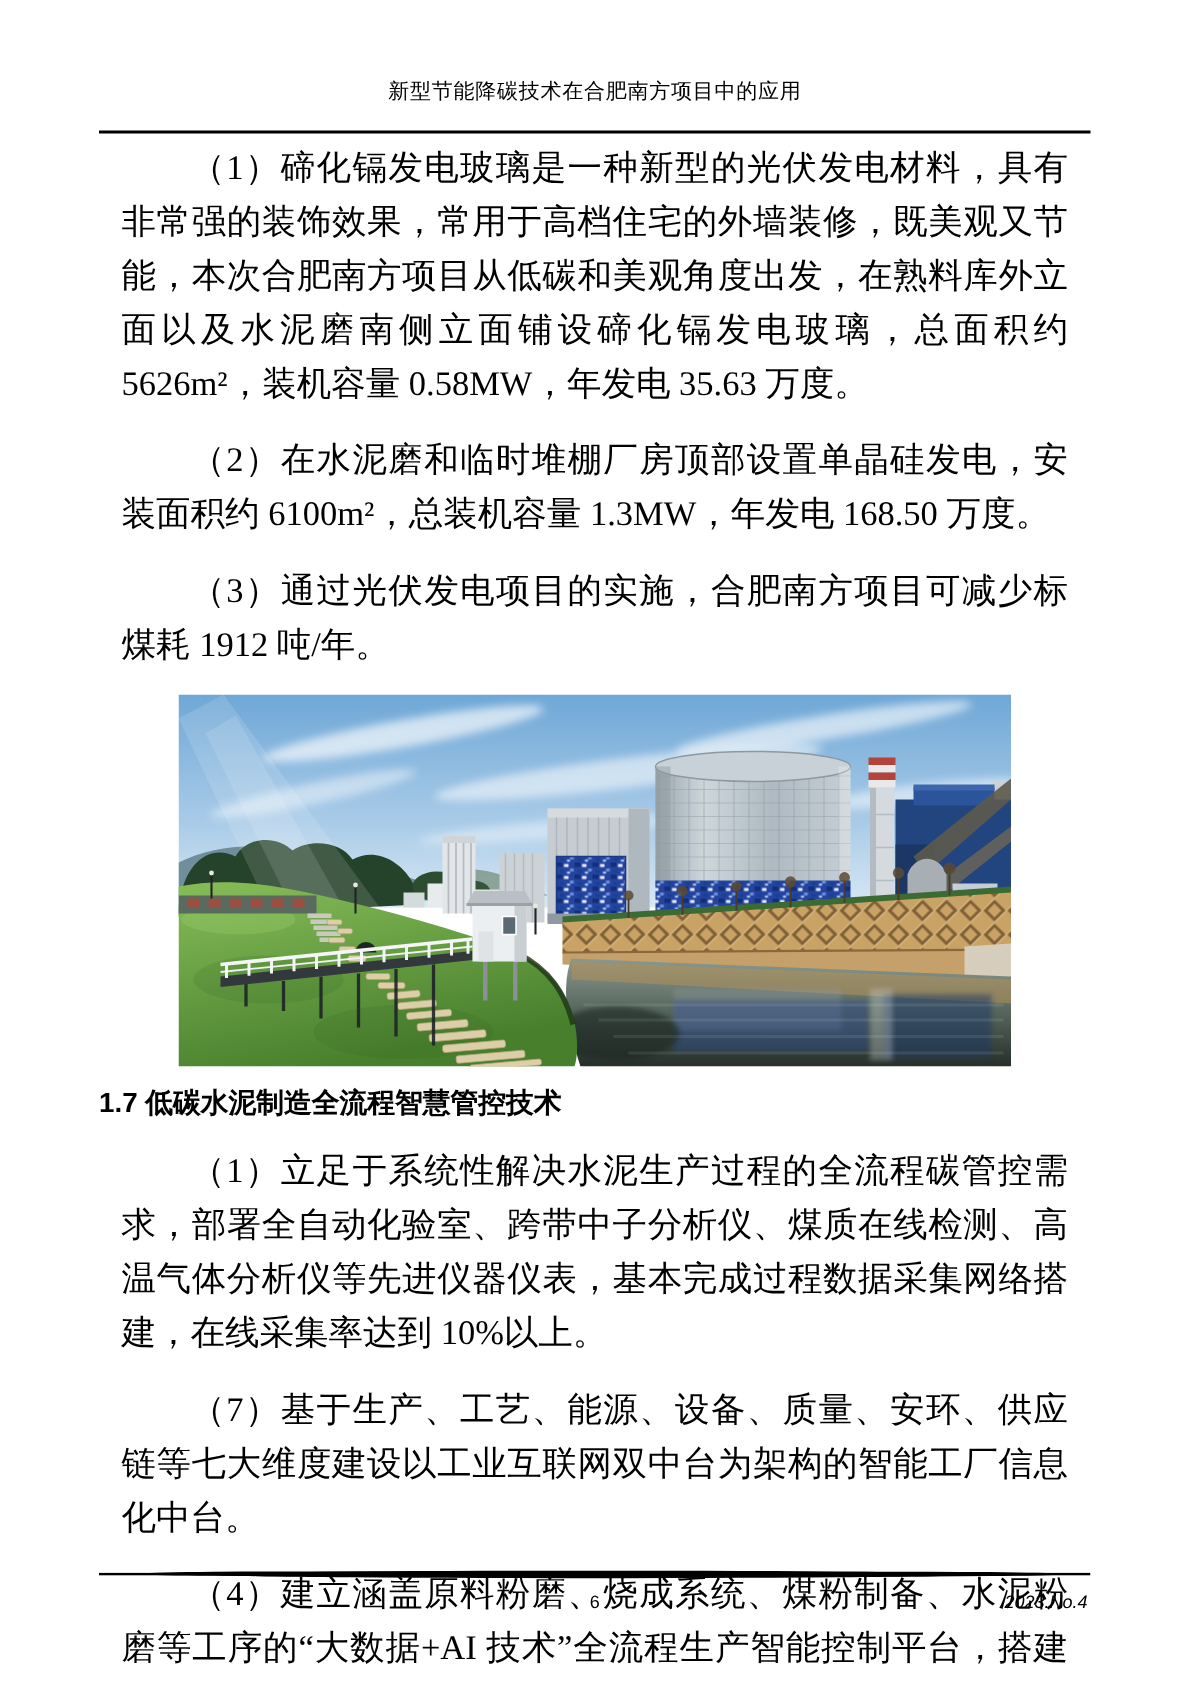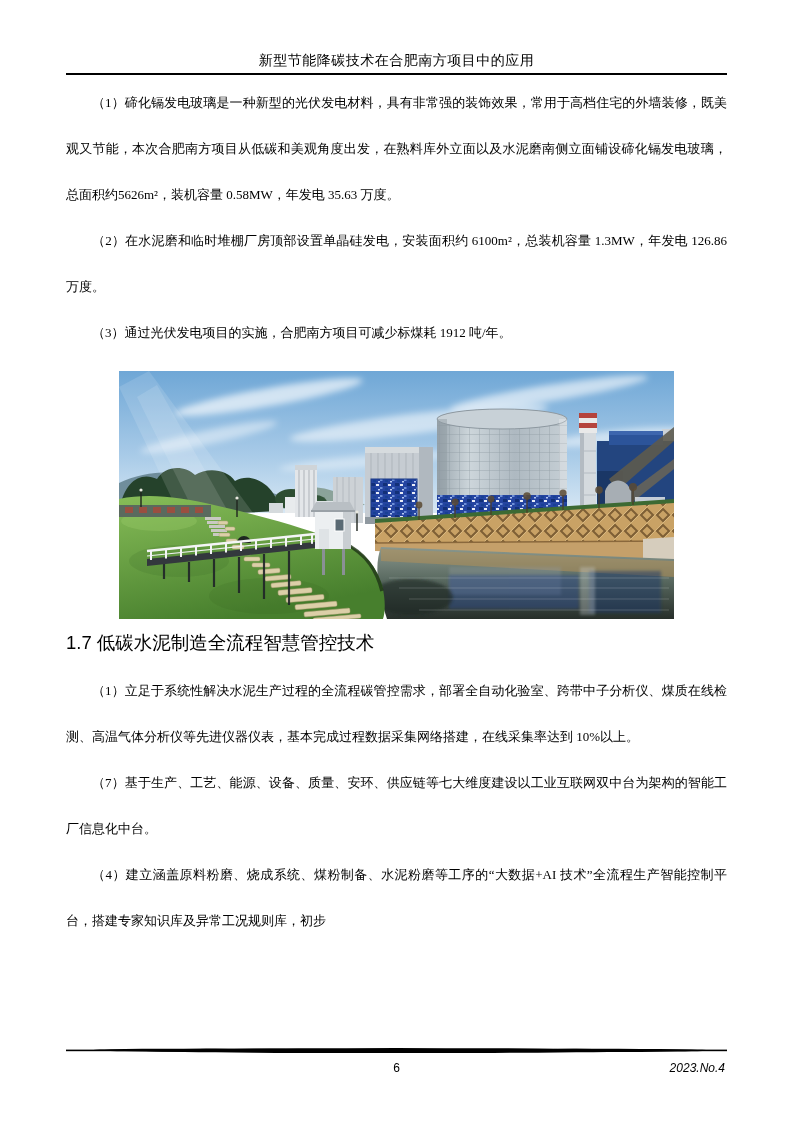--- a/index.html
+++ b/index.html
@@ -13,47 +13,47 @@
   }
   .header{
     margin:0 66px;
     padding-top:52px;
     border-bottom:2px solid #000;
   }
   .header-title{
     text-align:center;
     font-size:14px;
     letter-spacing:.5px;
-    padding-bottom:3px;
+    padding-bottom:17px;
     font-weight:400;
   }
   .content{
     margin:0 66px;
     width:661px;
   }
   .body-p{
-    margin:0;
-    font-size:13px;
-    line-height:46px;
+    margin:15px;
+    font-size:23px;
+    line-height:36px;
     text-align:justify;
     text-justify:inter-ideograph;
     text-indent:2em;
   }
   .content .first{ margin-top:5px; }
   figure.photo{
     margin:15px auto 10px auto;
     width:555px;height:248px;
     display:block;
   }
   figure.photo svg{display:block;}
   .section-heading{
     margin:11px 0 12px 0;
     font-family:"Liberation Sans","DejaVu Sans",sans-serif;
     font-size:18.5px;
-    font-weight:normal;
+    font-weight:bold;
     line-height:26px;
   }
   .footer{
     position:absolute;
     left:66px;
     top:1041px;
     width:661px;
   }
   .footer-row{
     position:relative;
@@ -74,21 +74,21 @@
 <body>
 
 <div class="page">
 
   <header class="header">
     <div class="header-title">新型节能降碳技术在合肥南方项目中的应用</div>
   </header>
 
   <main class="content">
     <p class="body-p first">（1）碲化镉发电玻璃是一种新型的光伏发电材料，具有非常强的装饰效果，常用于高档住宅的外墙装修，既美观又节能，本次合肥南方项目从低碳和美观角度出发，在熟料库外立面以及水泥磨南侧立面铺设碲化镉发电玻璃，总面积约5626m²，装机容量 0.58MW，年发电 35.63 万度。</p>
-    <p class="body-p">（2）在水泥磨和临时堆棚厂房顶部设置单晶硅发电，安装面积约 6100m²，总装机容量 1.3MW，年发电 126.86 万度。</p>
+    <p class="body-p">（2）在水泥磨和临时堆棚厂房顶部设置单晶硅发电，安装面积约 6100m²，总装机容量 1.3MW，年发电 168.50 万度。</p>
     <p class="body-p">（3）通过光伏发电项目的实施，合肥南方项目可减少标煤耗 1912 吨/年。</p>
 
     <figure class="photo">
       <svg width="555" height="248" viewBox="0 0 555 248" xmlns="http://www.w3.org/2000/svg">
         <defs>
           <linearGradient id="skyG" x1="0" y1="0" x2="0" y2="1">
             <stop offset="0" stop-color="#6fa7d6"></stop>
             <stop offset="0.6" stop-color="#a9cbe8"></stop>
             <stop offset="1" stop-color="#d8e8f4"></stop>
           </linearGradient>

